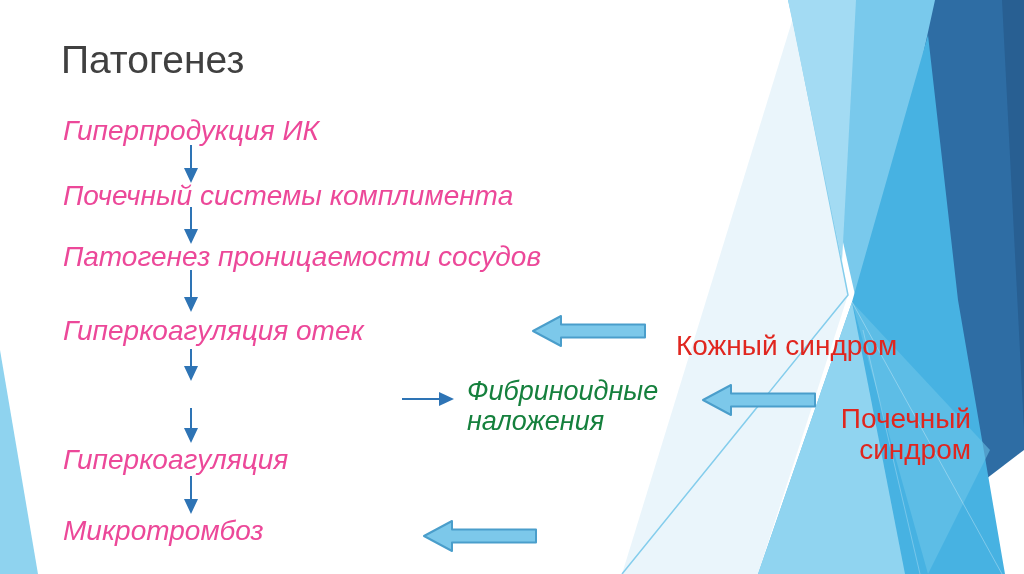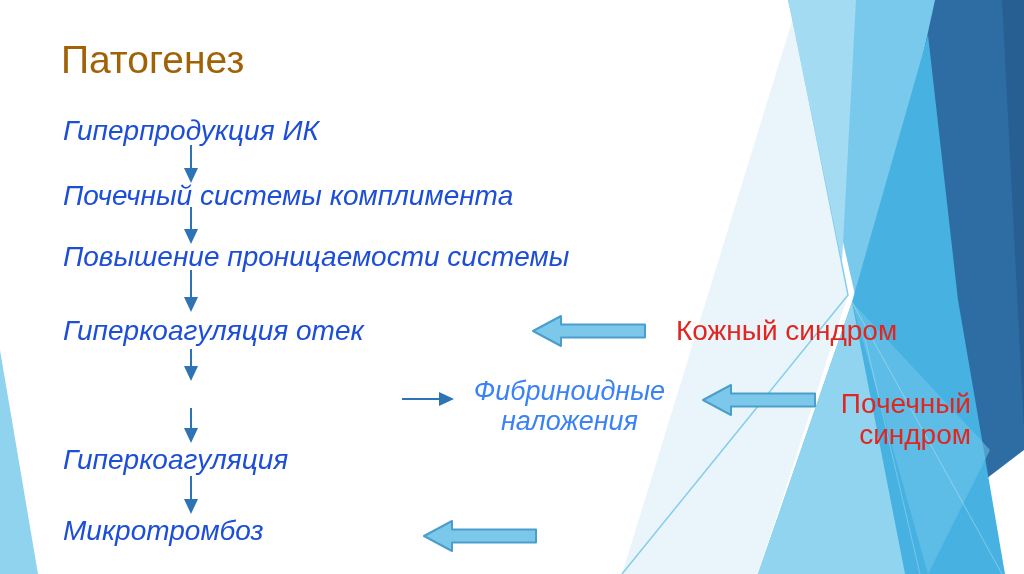--- a/index.html
+++ b/index.html
@@ -3,32 +3,32 @@
 <meta charset="utf-8">
 <style>
   html,body{margin:0;padding:0;background:#888;}
   .slide{
     position:relative;width:1024px;height:574px;background:#ffffff;overflow:hidden;
     font-family:"Liberation Sans", sans-serif;
   }
   svg.layer{position:absolute;left:0;top:0;pointer-events:none;}
   .title{
     position:absolute;left:61px;top:38px;margin:0;
-    font-size:39px;font-weight:400;color:#a16207;line-height:44px;white-space:nowrap;
+    font-size:39px;font-weight:400;color:#404040;line-height:44px;white-space:nowrap;
   }
   .flow-step{
     position:absolute;left:63px;
-    font-size:28px;font-style:italic;color:#1d4ed8;line-height:32px;white-space:nowrap;
+    font-size:28px;font-style:italic;color:#ec4899;line-height:32px;white-space:nowrap;
   }
   .fibrinoid{
-    position:absolute;left:467px;top:376px;width:205px;text-align:center;
-    font-size:27px;font-style:italic;color:#3b82f6;line-height:30px;
+    position:absolute;left:467px;top:376px;width:205px;text-align:left;
+    font-size:27px;font-style:italic;color:#15803d;line-height:30px;
   }
   .syndrome{
-    position:absolute;color:#e0261f;font-size:28px;font-weight:400;
+    position:absolute;color:#e0261f;font-size:28px;font-weight:400;margin-top:15px;
   }
   .syndrome.skin{left:676px;top:315px;white-space:nowrap;line-height:32px;}
   .syndrome.renal{left:831px;top:388px;width:140px;line-height:31px;text-align:right;}
   .syndrome.abdominal{left:580px;top:497px;width:218px;line-height:33px;}
 </style>
 </head>
 <body>
 
 <div class="slide">
 
@@ -47,21 +47,21 @@
       <line x1="852" y1="302" x2="1002" y2="574" stroke="#ffffff" opacity="0.3"></line>
       <line x1="863" y1="330" x2="920" y2="574" stroke="#ffffff" opacity="0.25"></line>
     </g>
     <polygon points="0,350 0,574 38,574" fill="#8fd3ef"></polygon>
   </svg>
 
   <h1 class="title">Патогенез</h1>
 
   <div class="flow-step" style="top:115px">Гиперпродукция ИК</div>
   <div class="flow-step" style="top:180px">Почечный системы комплимента</div>
-  <div class="flow-step" style="top:241px">Повышение проницаемости системы</div>
+  <div class="flow-step" style="top:241px">Патогенез проницаемости сосудов</div>
   <div class="flow-step" style="top:315px">Гиперкоагуляция отек</div>
   <div class="flow-step" style="top:444px">Гиперкоагуляция</div>
   <div class="flow-step" style="top:515px">Микротромбоз</div>
 
   <div class="fibrinoid">Фибриноидные наложения</div>
 
   <div class="syndrome skin">Кожный синдром</div>
   <div class="syndrome renal">Почечный синдром</div>
 
   <svg class="layer" width="1024" height="574" viewBox="0 0 1024 574">

